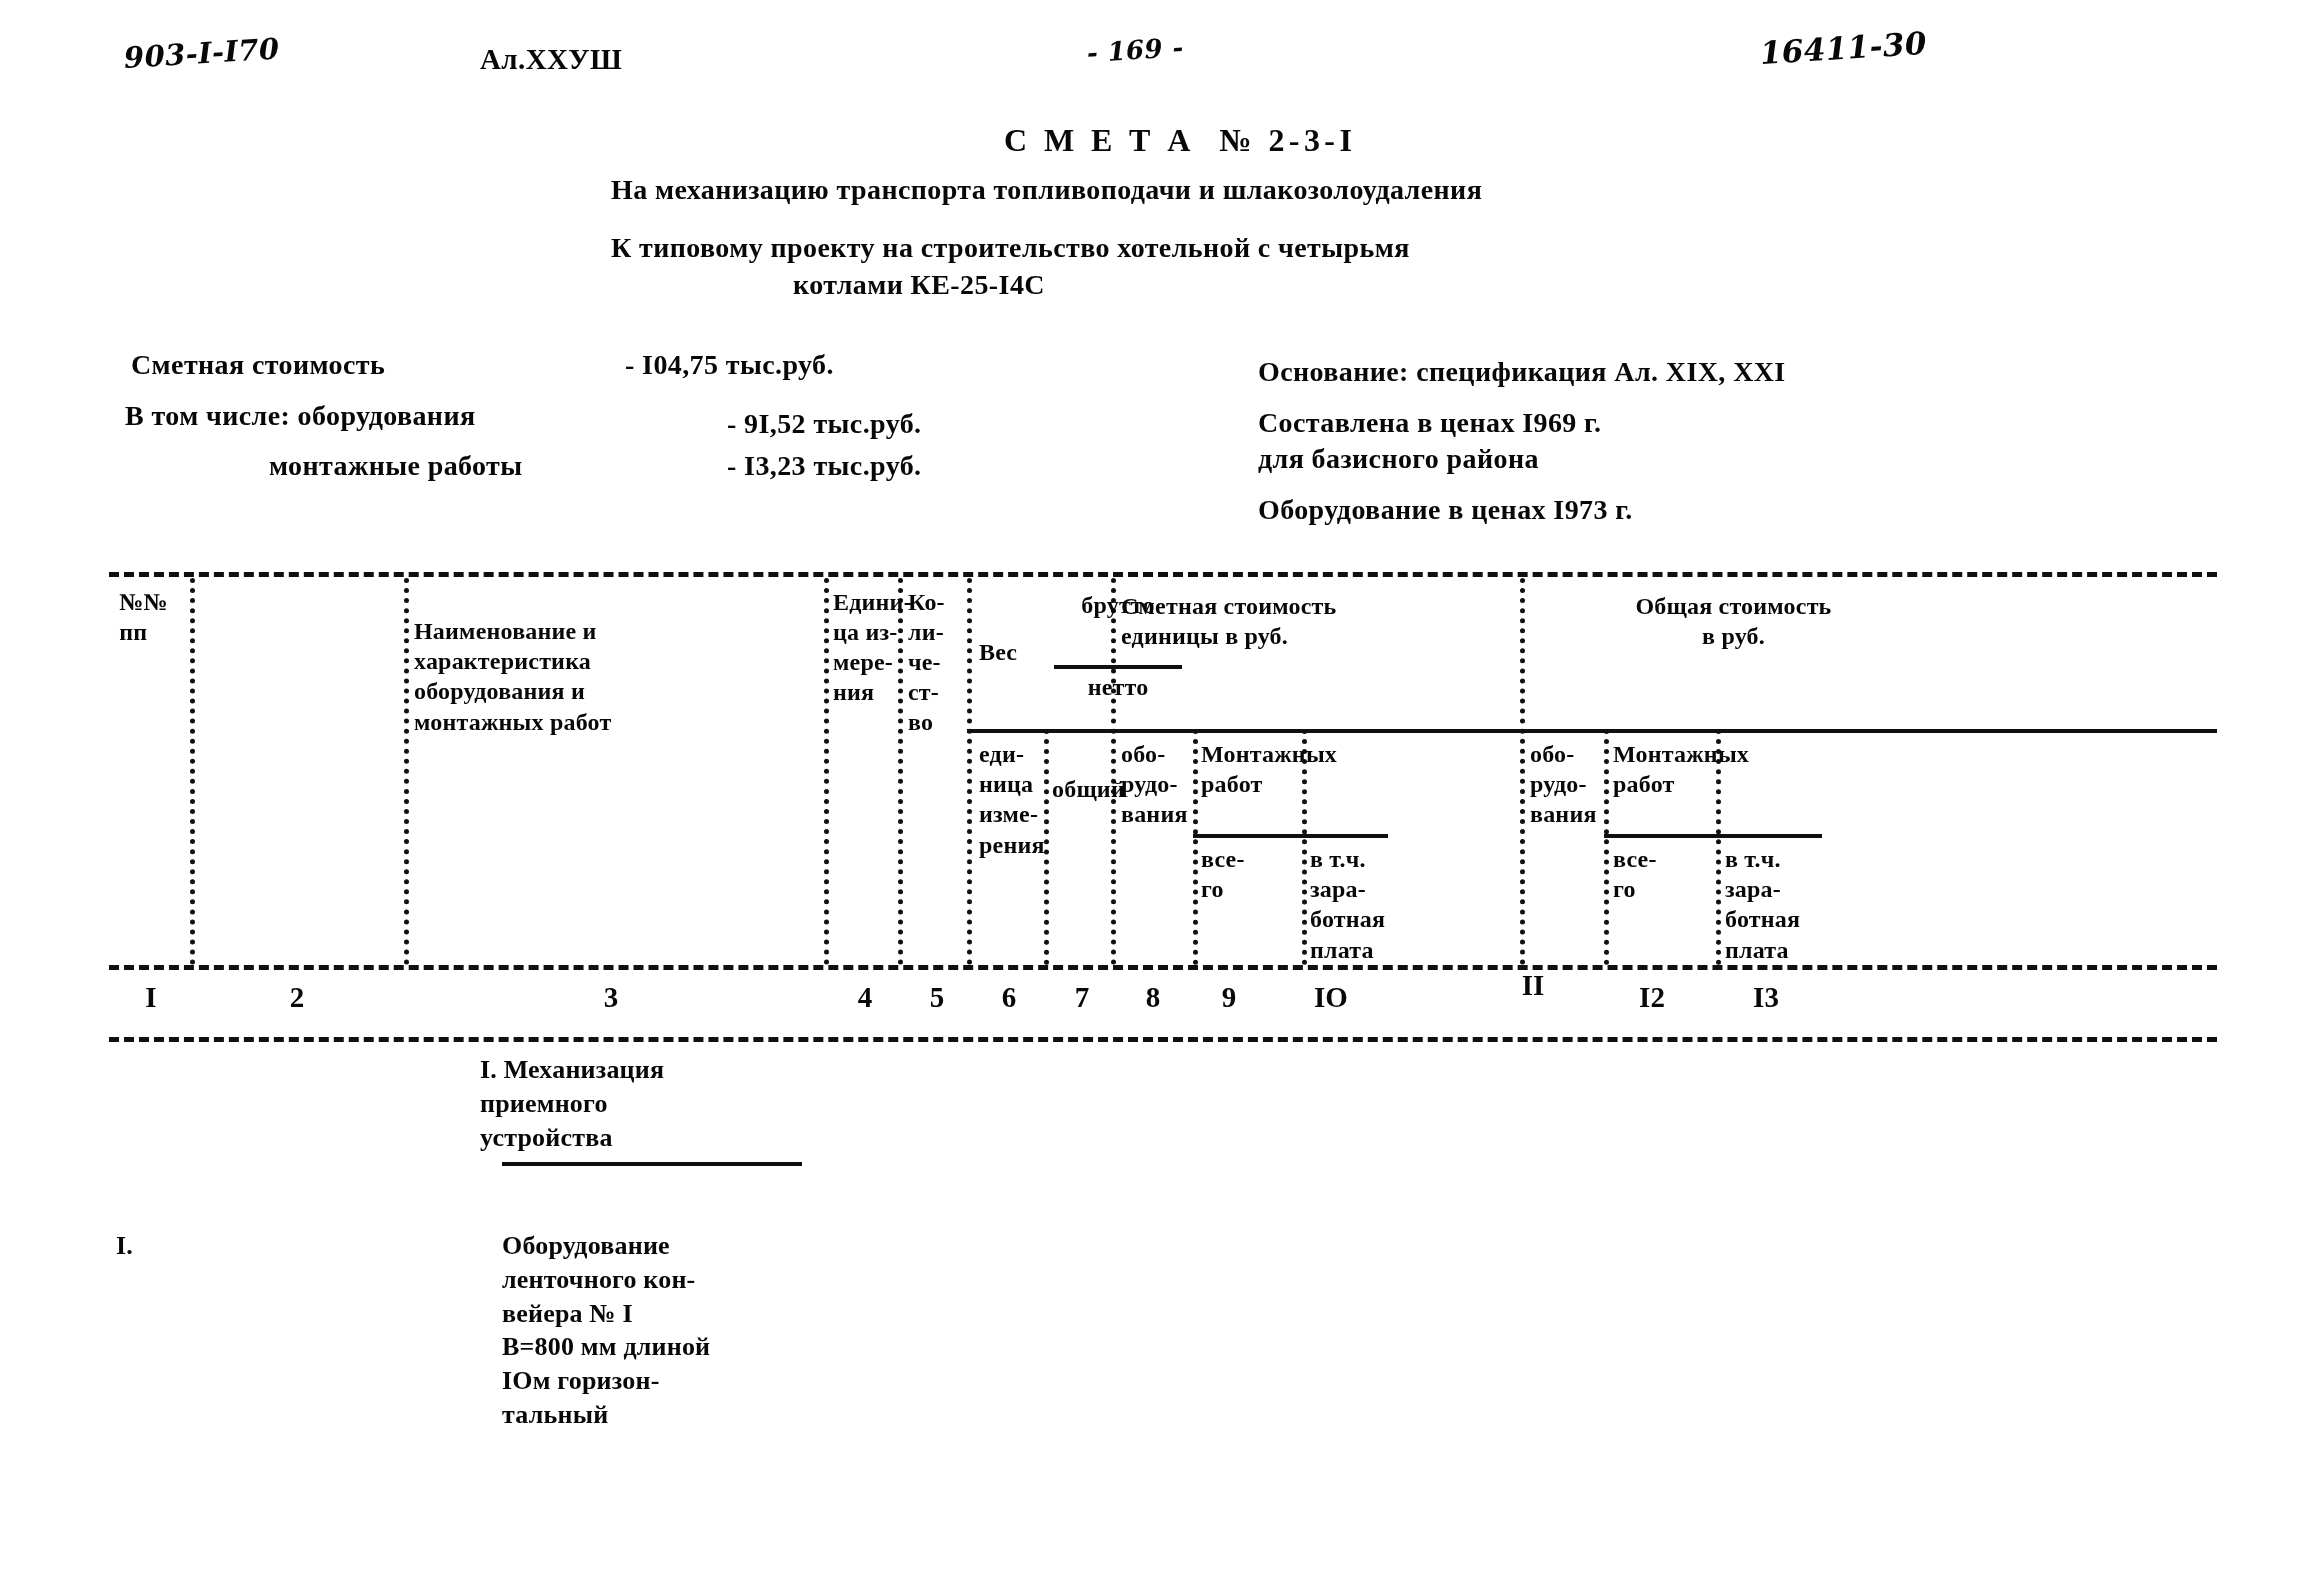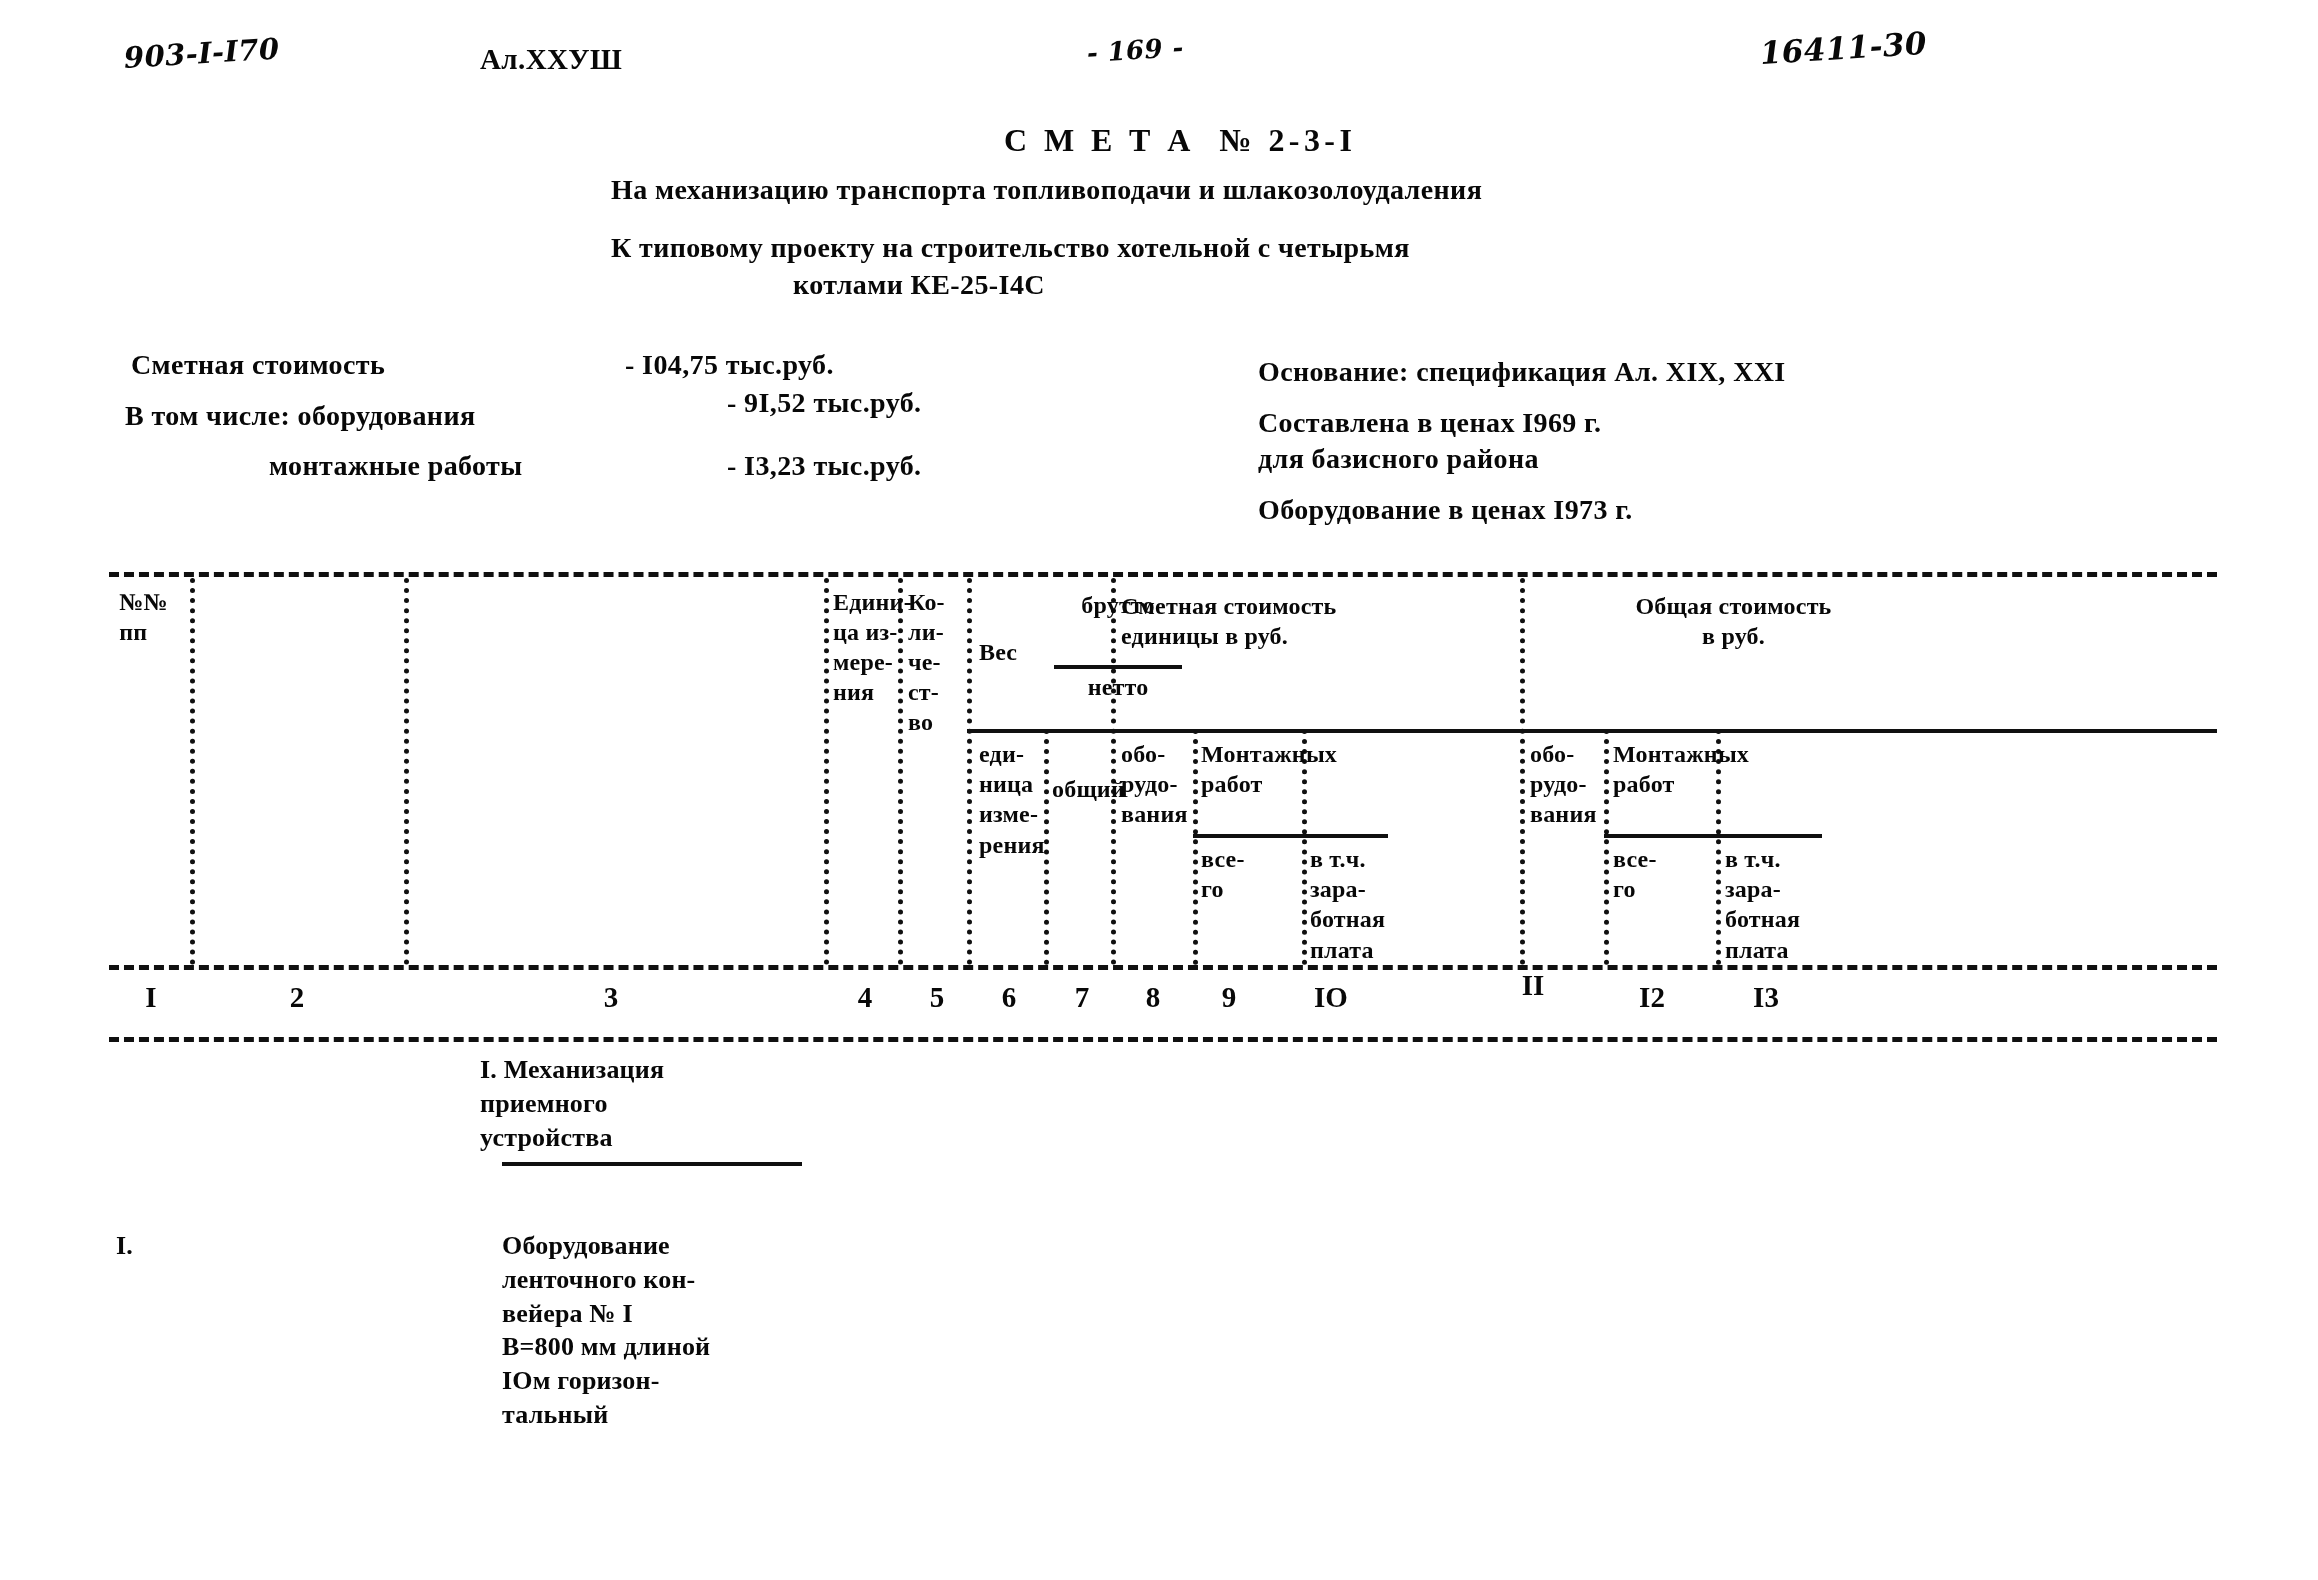--- a/index.html
+++ b/index.html
@@ -48,21 +48,21 @@
   }
   #subtitle-1 { left: 611px;  top: 173px; font-size: 28px; }
   #subtitle-2 { left: 611px;  top: 231px; font-size: 28px; }
   #subtitle-3 { left: 793px; top: 268px; font-size: 28px; }
 
   
   .cost-row { font-size: 28px; }
   #cost-label-1 { left: 131px; top: 348px; }
   #cost-val-1   { left: 625px; top: 348px; }
   #cost-label-2 { left: 125px; top: 399px; }
-  #cost-val-2   { left: 727px;top: 386px; }
+  #cost-val-2   { left: 727px;top: 407px; }
   #cost-label-3 { left: 269px; top: 449px; }
   #cost-val-3   { left: 727px;top: 449px; }
 
   
   .basis-row { font-size: 28px; left: 1258px; }
   #basis-1 { top: 355px; }
   #basis-2 { top: 406px; }
   #basis-3 { top: 442px; }
   #basis-4 { top: 493px; }
 
@@ -170,20 +170,24 @@
 
     <div class="hline-solid" style="left:858px; top:157px; width:145px;"></div>
     <div class="hline-solid" style="left:1002px; top:157px; width:409px;"></div>
     <div class="hline-solid" style="left:1411px; top:157px; width:697px;"></div>
     <div class="hline-solid" style="left:945px; top:93px; width:128px;"></div>
     <div class="hline-solid" style="left:1084px; top:262px; width:195px;"></div>
     <div class="hline-solid" style="left:1495px; top:262px; width:218px;"></div>
 
     <div class="hdr" style="left:10.2px;  top:14.5px;  width:70px;">№№
 пп</div>
+    <div class="hdr" style="left:305px; top:44px;  width:404px;">Наименование и
+характеристика
+оборудования и
+монтажных работ</div>
     <div class="hdr" style="left:724px; top:14.5px;  width:65px;">Едини-
 ца из-
 мере-
 ния</div>
     <div class="hdr" style="left:799px;top:14.5px;  width:64px;">Ко-
 ли-
 че-
 ст-
 во</div>
 

